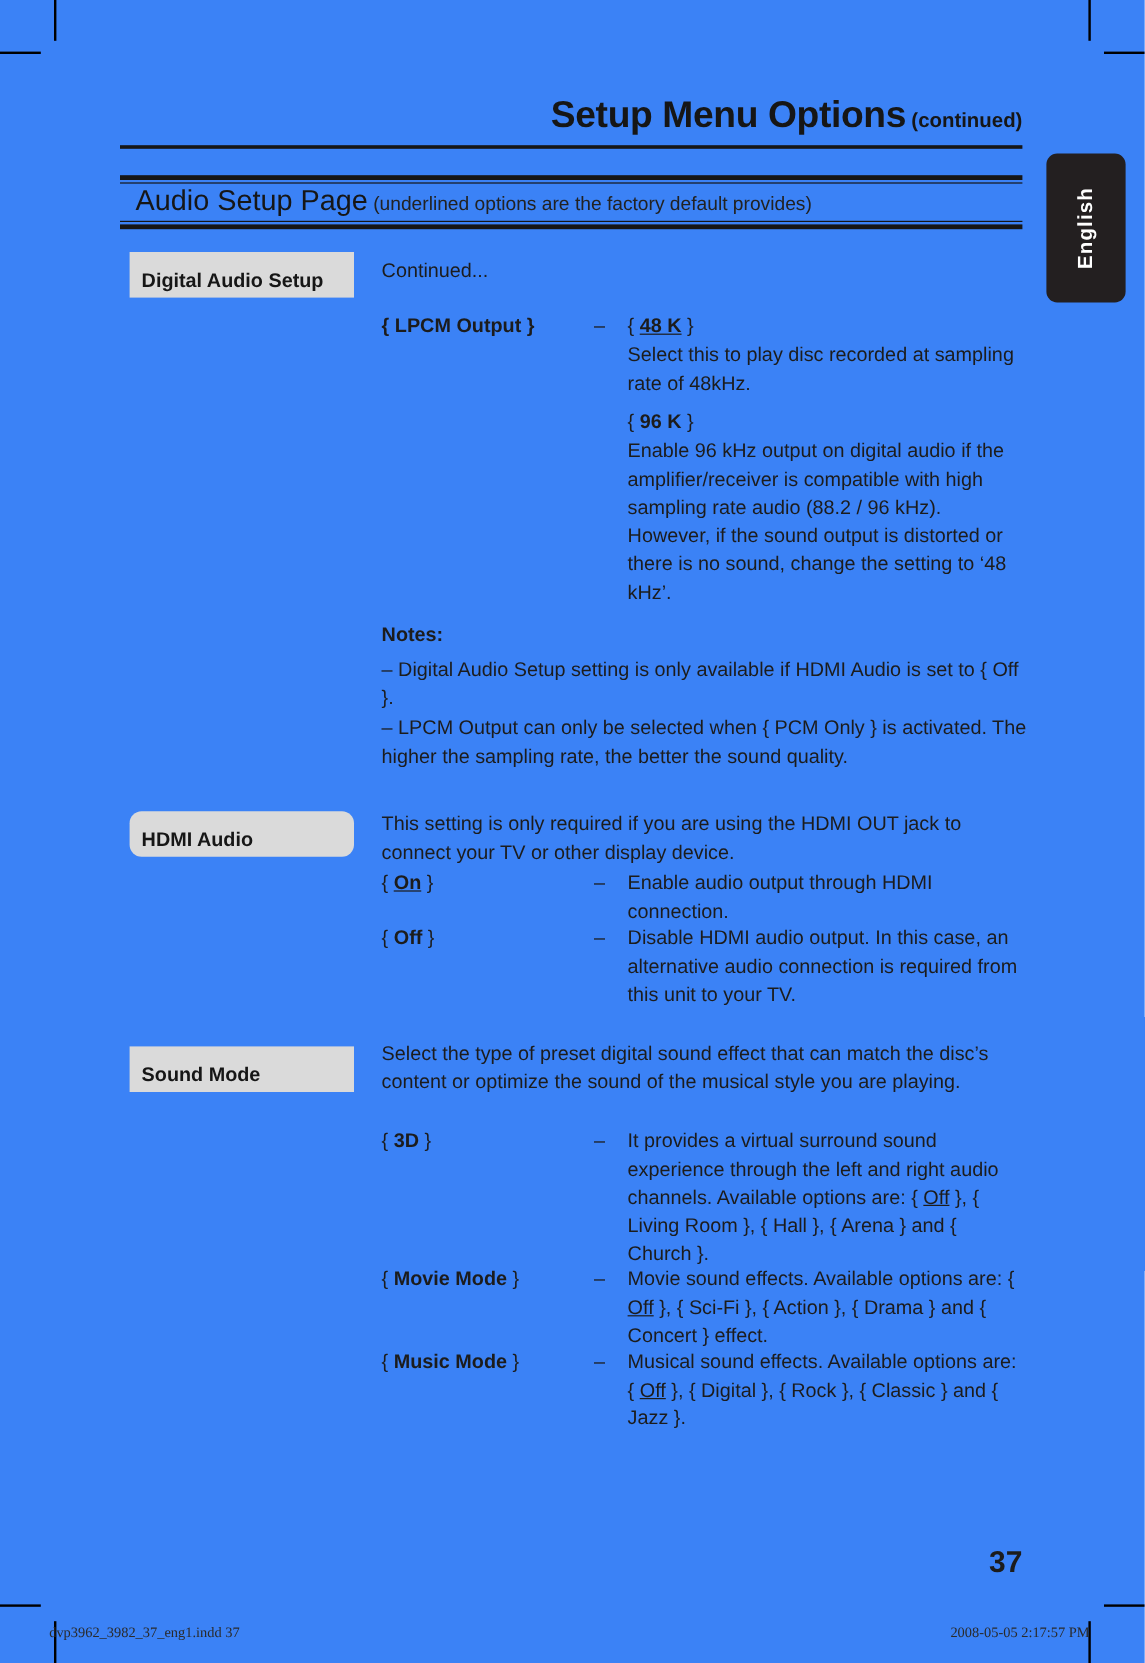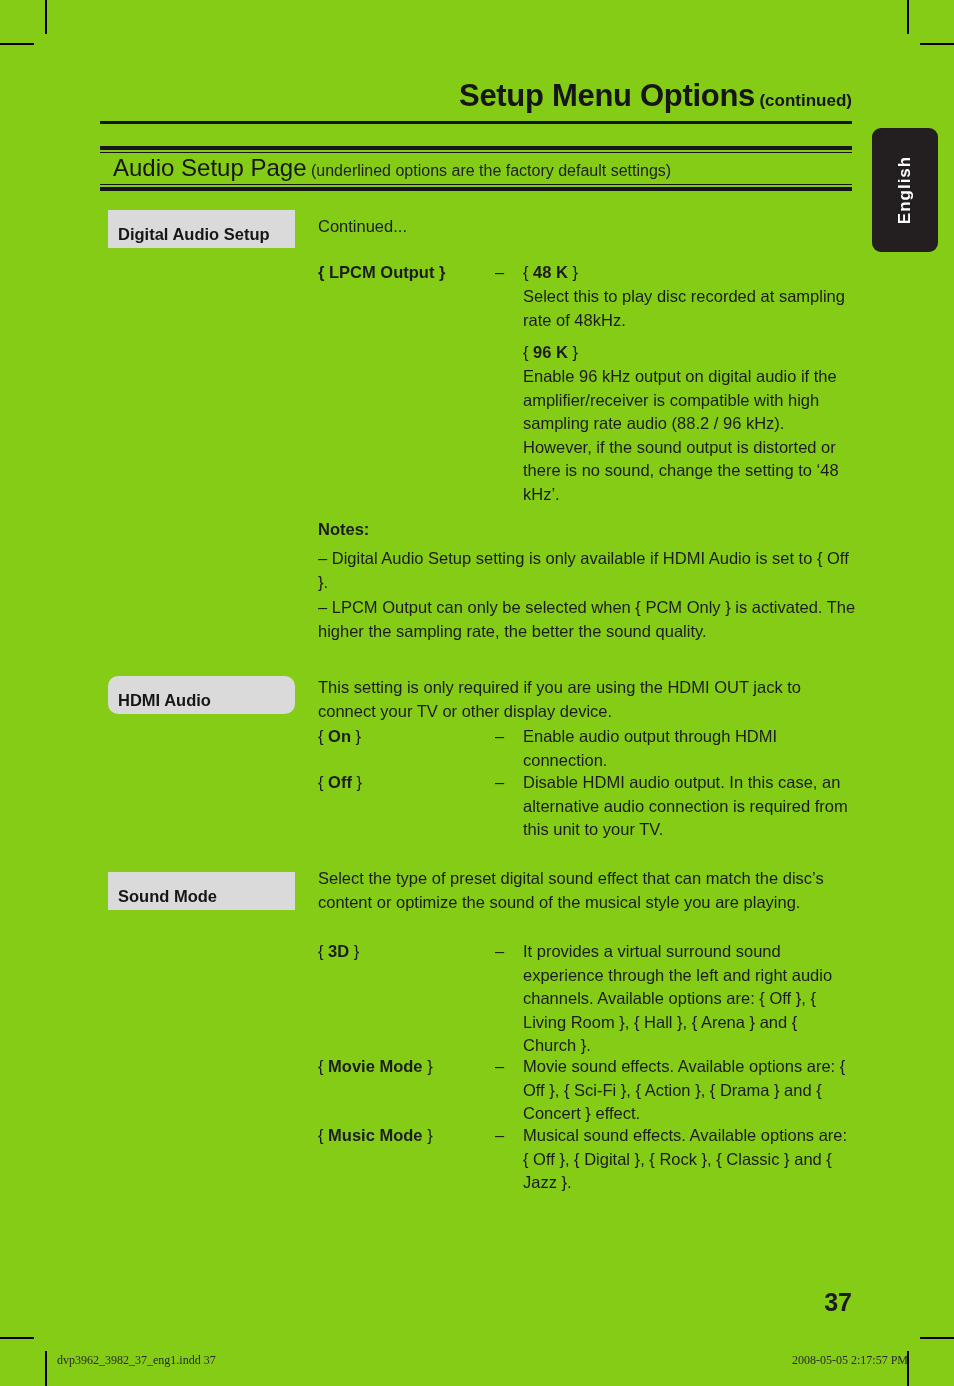--- a/index.html
+++ b/index.html
@@ -9,21 +9,21 @@
   }
   body {
     font-family: "Liberation Sans", sans-serif;
     color: #1a1a1a;
   }
   #page {
     position: relative;
     width: 954px;
     height: 1386px;
     overflow: hidden;
-    background: #84cc16;
+    background: #3b82f6;
   }
 
   
   .cropmark { position: absolute; background: #000; }
   .cm-tl-v { left: 45px;  top: 0;      width: 2px; height: 34px; }
   .cm-tl-h { left: 0;     top: 43px;   width: 34px; height: 2px; }
   .cm-tr-v { left: 907px; top: 0;      width: 2px; height: 34px; }
   .cm-tr-h { left: 920px; top: 43px;   width: 34px; height: 2px; }
   .cm-bl-h { left: 0;     top: 1337px; width: 34px; height: 2px; }
   .cm-bl-v { left: 45px;  top: 1351px; width: 2px; height: 35px; }
@@ -113,21 +113,21 @@
     white-space: nowrap;
   }
 
   .txt {
     position: absolute;
     font-size: 16.5px;
     line-height: 23.5px;
     color: #1c1c1c;
   }
   .txt b { font-weight: bold; }
-  .u { }
+  .u { text-decoration: underline; }
 
   .col-opt  { left: 318px; }
   .col-dash { left: 495px; }
   .col-desc { left: 523px; }
 
   .col-desc-wide { left: 318px; }
 
   
   .page-num {
     position: absolute;
@@ -140,21 +140,21 @@
     color: #1c1c1c;
   }
   .footer-meta {
     position: absolute;
     top: 1353px;
     font-family: "Liberation Serif", serif;
     font-size: 12px;
     color: #2a2a2a;
     white-space: nowrap;
   }
-  .footer-left  { left: 57px; }
+  .footer-left  { left: 41px; }
   .footer-right { left: 792px; }
 </style>
 </head>
 <body>
 
 <div id="page">
 
   <div class="cropmark cm-tl-v"></div>
   <div class="cropmark cm-tl-h"></div>
   <div class="cropmark cm-tr-v"></div>
@@ -166,21 +166,21 @@
 
   <div class="running-head">
     <span class="rh-main">Setup Menu Options</span><span>&nbsp;</span><span class="rh-cont">(continued)</span>
   </div>
 
   <div class="rule rule-top"></div>
   <div class="rule rule-sec-a"></div>
   <div class="rule rule-sec-b"></div>
 
   <div class="section-title">
-    <span class="st-main">Audio Setup Page</span><span>&nbsp;</span><span class="st-sub">(underlined options are the factory default settings)</span>
+    <span class="st-main">Audio Setup Page</span><span>&nbsp;</span><span class="st-sub">(underlined options are the factory default provides)</span>
   </div>
 
   <div class="rule rule-sec-c"></div>
   <div class="rule rule-sec-d"></div>
 
   <div class="lang-tab">
     <span class="lang-text">English</span>
   </div>
 
   <div class="content">

